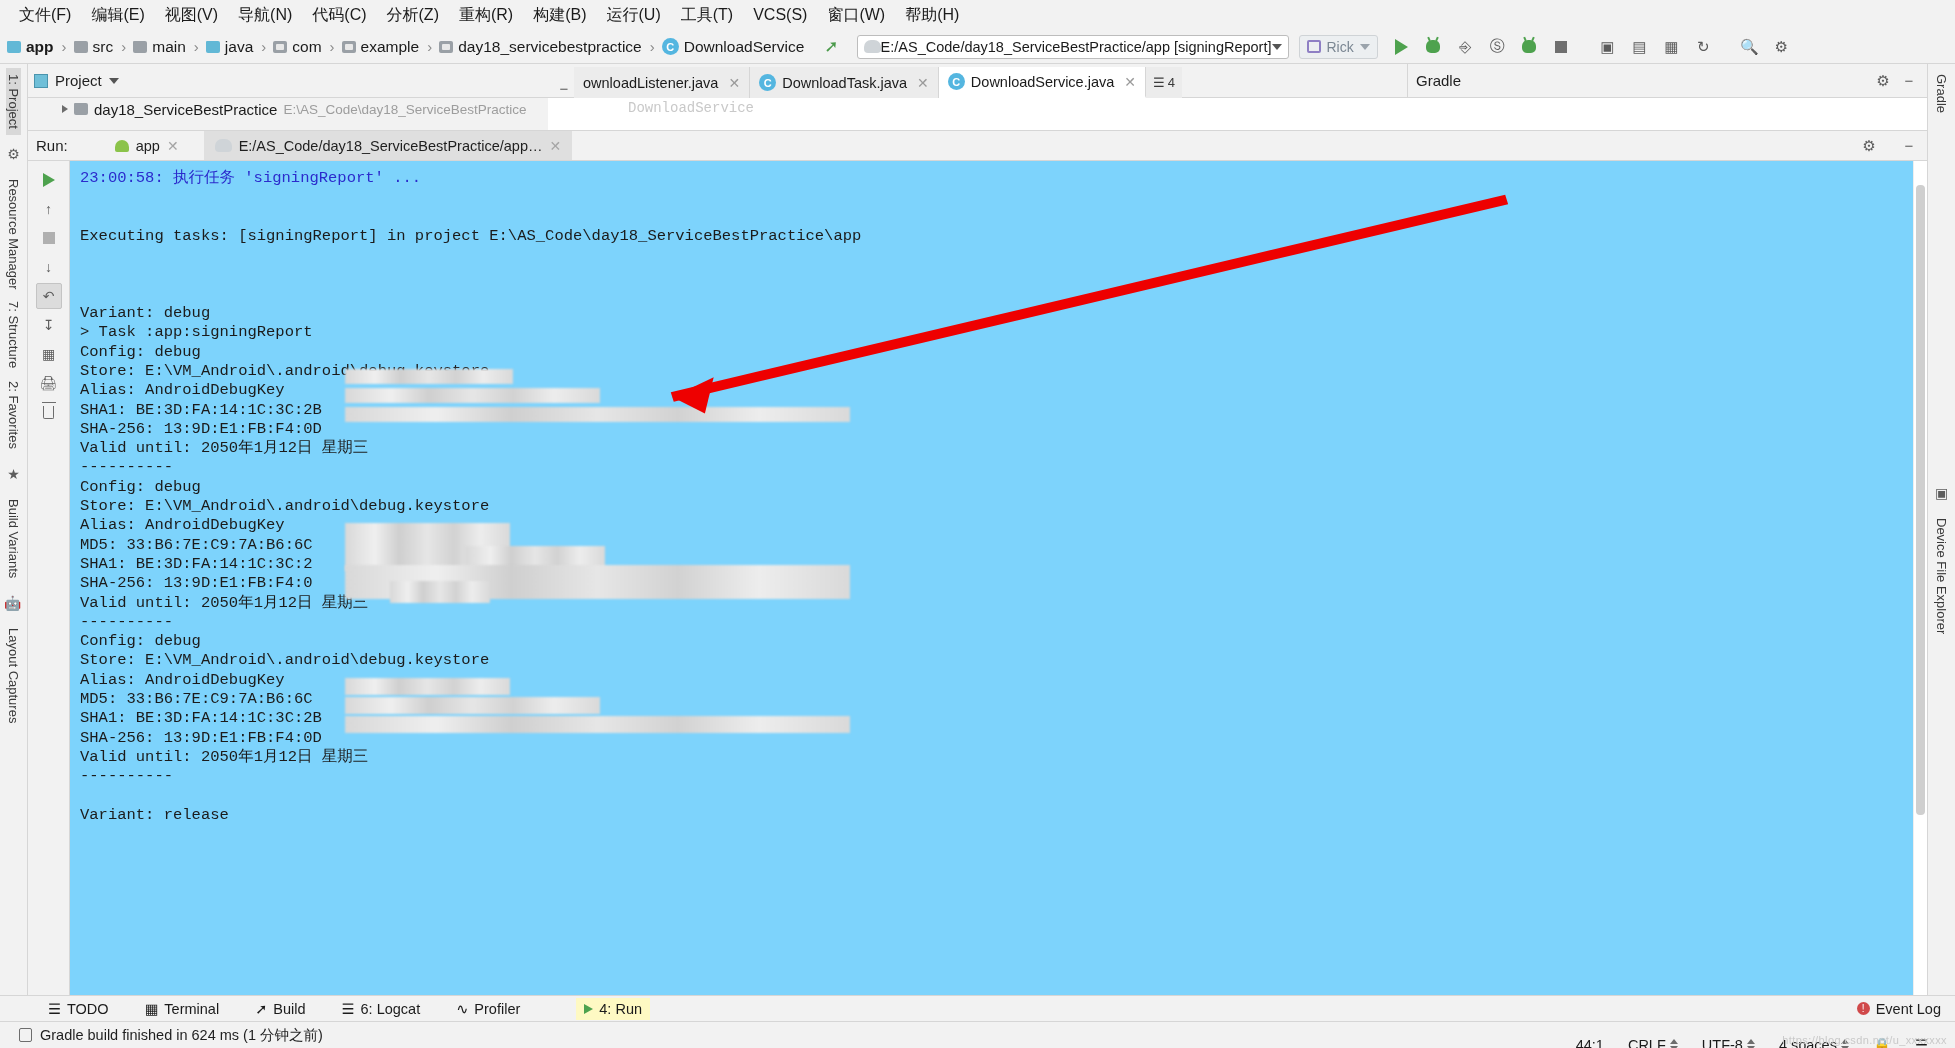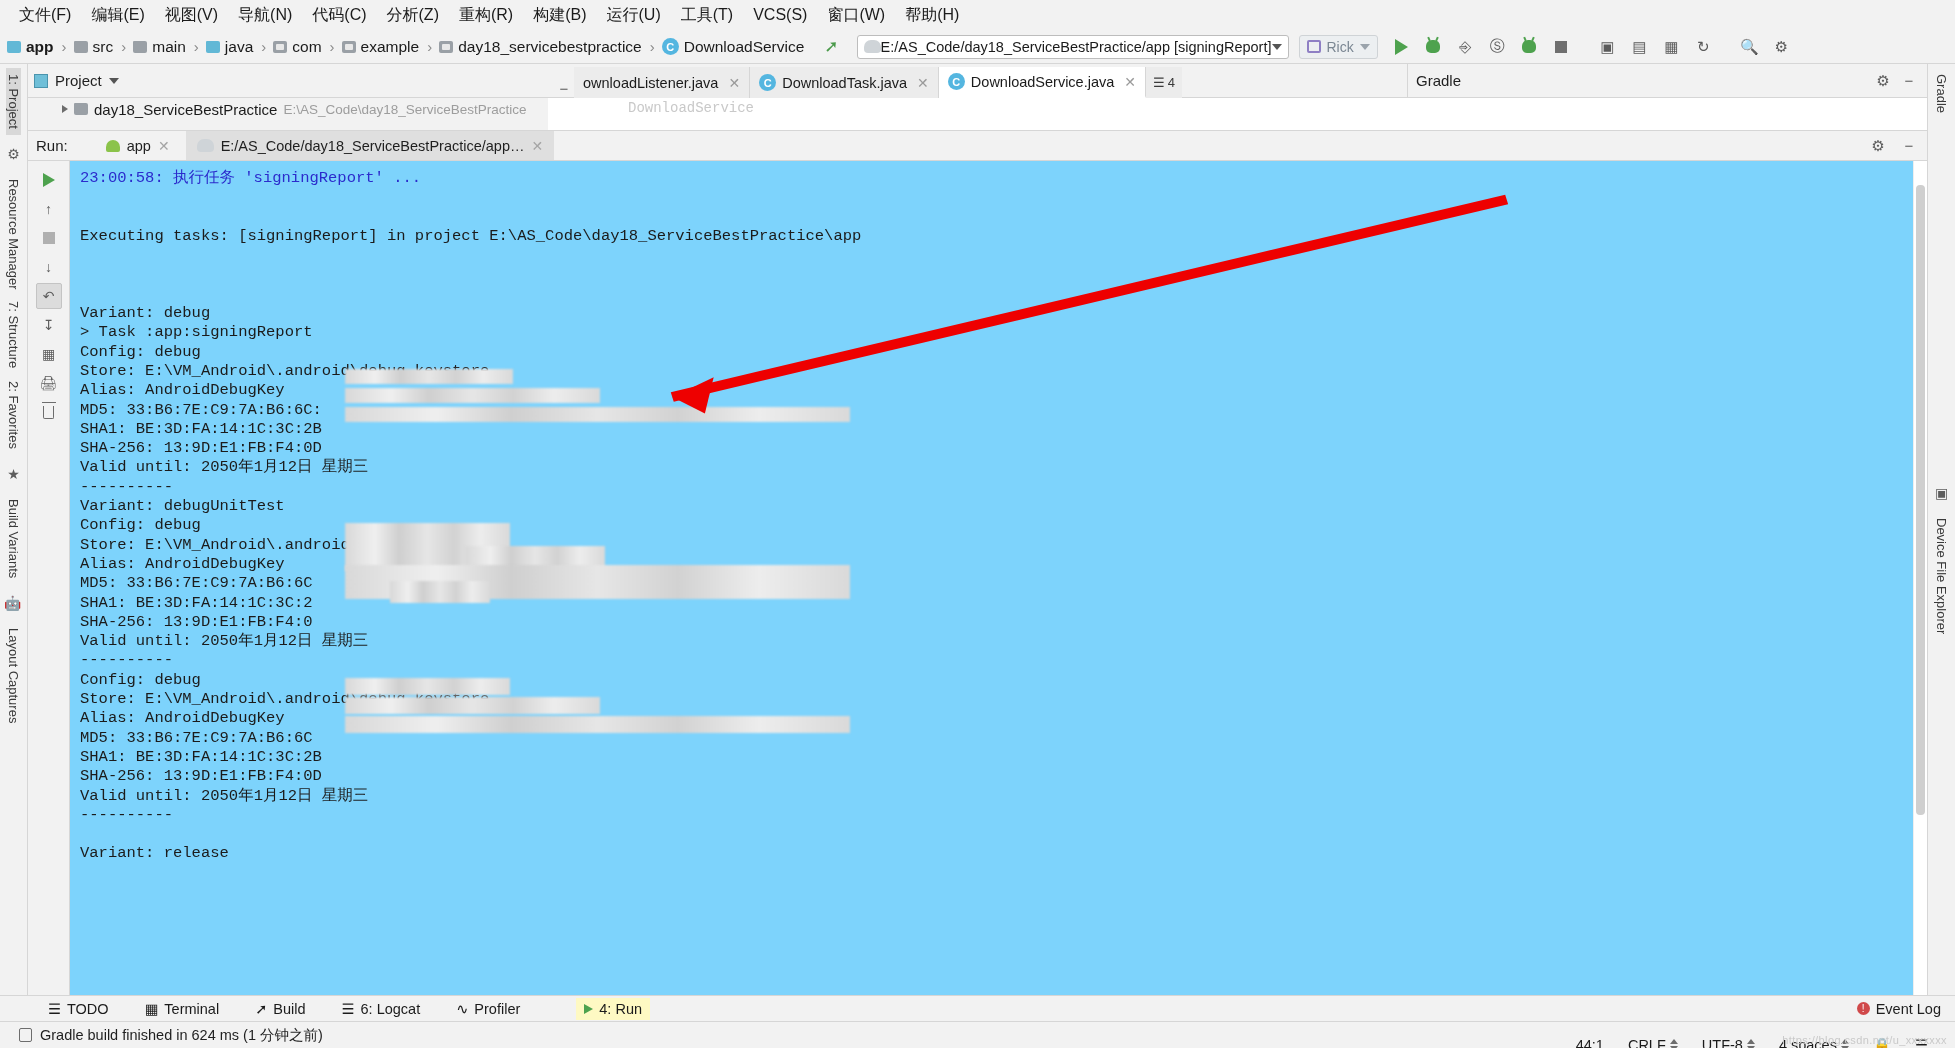--- a/index.html
+++ b/index.html
@@ -90,21 +90,21 @@
   .ghost{ position:absolute; left:520px; top:34px; right:0; bottom:0; background:#fff; }
   .ghosttxt{ position:absolute; left:80px; top:2px; font-size:14px; color:#c9c9c9; font-family:"Liberation Mono", monospace;}
 
   
   .gradlehdr{ position:absolute; right:0; top:0; width:520px; height:34px; background:#f2f2f2; display:flex;align-items:center;
      padding:0 8px; font-size:15px; border-bottom:1px solid #d6d6d6; border-left:1px solid #d6d6d6; z-index:6;}
   .gradlehdr .sp{flex:1;}
 
   
   .runwin{ position:absolute; left:0; top:34px; right:0; bottom:0; background:#fff; display:flex; flex-direction:column; z-index:10; border-top:1px solid #d6d6d6;}
-  .runhdr{ height:30px; background:#f2f2f2; display:flex; align-items:center; gap:5px; padding-left:8px; border-bottom:1px solid #d6d6d6; flex:0 0 30px;}
+  .runhdr{ height:30px; background:#f2f2f2; display:flex; align-items:center; gap:14px; padding-left:8px; border-bottom:1px solid #d6d6d6; flex:0 0 30px;}
   .runlabel{ font-size:15px; margin-right:22px; }
   .rtab{ height:29px; display:flex;align-items:center;gap:7px;padding:0 11px; font-size:14.5px; white-space:nowrap;}
   .rtab.sel{ background:#dfdfdf;}
   .rtab .x{color:#a5a5a5;font-size:14px;}
   .droid{width:14px;height:12px;background:#8bc34a;border-radius:7px 7px 2px 2px;position:relative;}
   .eleph2{width:17px;height:13px;background:#cfd4d8;border-radius:7px 7px 4px 4px;}
   .runhdr .sp{flex:1;}
 
   .runbody{ flex:1; display:flex; min-height:0;}
   .rungutter{ width:42px; background:#f2f2f2; border-right:1px solid #d6d6d6; display:flex;flex-direction:column;align-items:center;padding-top:6px;gap:3px; flex:0 0 42px;}
@@ -363,26 +363,24 @@
                 <div class="cline blank"></div>
                 <div class="cline">Executing tasks: [signingReport] in project E:\AS_Code\day18_ServiceBestPractice\app</div>
                 <div class="cline blank"></div>
                 <div class="cline blank"></div>
                 <div class="cline blank"></div>
                 <div class="cline">Variant: debug</div>
                 <div class="cline">&gt; Task :app:signingReport</div>
                 <div class="cline">Config: debug</div>
                 <div class="cline">Store: E:\VM_Android\.android\debug.keystore</div>
                 <div class="cline">Alias: AndroidDebugKey</div>
-                <div class="cline">MD5: 33:B6:7E:C9:7A:B6:6C:</div>
                 <div class="cline">SHA1: BE:3D:FA:14:1C:3C:2B</div>
                 <div class="cline">SHA-256: 13:9D:E1:FB:F4:0D</div>
                 <div class="cline">Valid until: 2050年1月12日 星期三</div>
                 <div class="cline">----------</div>
-                <div class="cline">Variant: debugUnitTest</div>
                 <div class="cline">Config: debug</div>
                 <div class="cline">Store: E:\VM_Android\.android\debug.keystore</div>
                 <div class="cline">Alias: AndroidDebugKey</div>
                 <div class="cline">MD5: 33:B6:7E:C9:7A:B6:6C</div>
                 <div class="cline">SHA1: BE:3D:FA:14:1C:3C:2</div>
                 <div class="cline">SHA-256: 13:9D:E1:FB:F4:0</div>
                 <div class="cline">Valid until: 2050年1月12日 星期三</div>
                 <div class="cline">----------</div>
                 <div class="cline">Config: debug</div>
                 <div class="cline">Store: E:\VM_Android\.android\debug.keystore</div>

